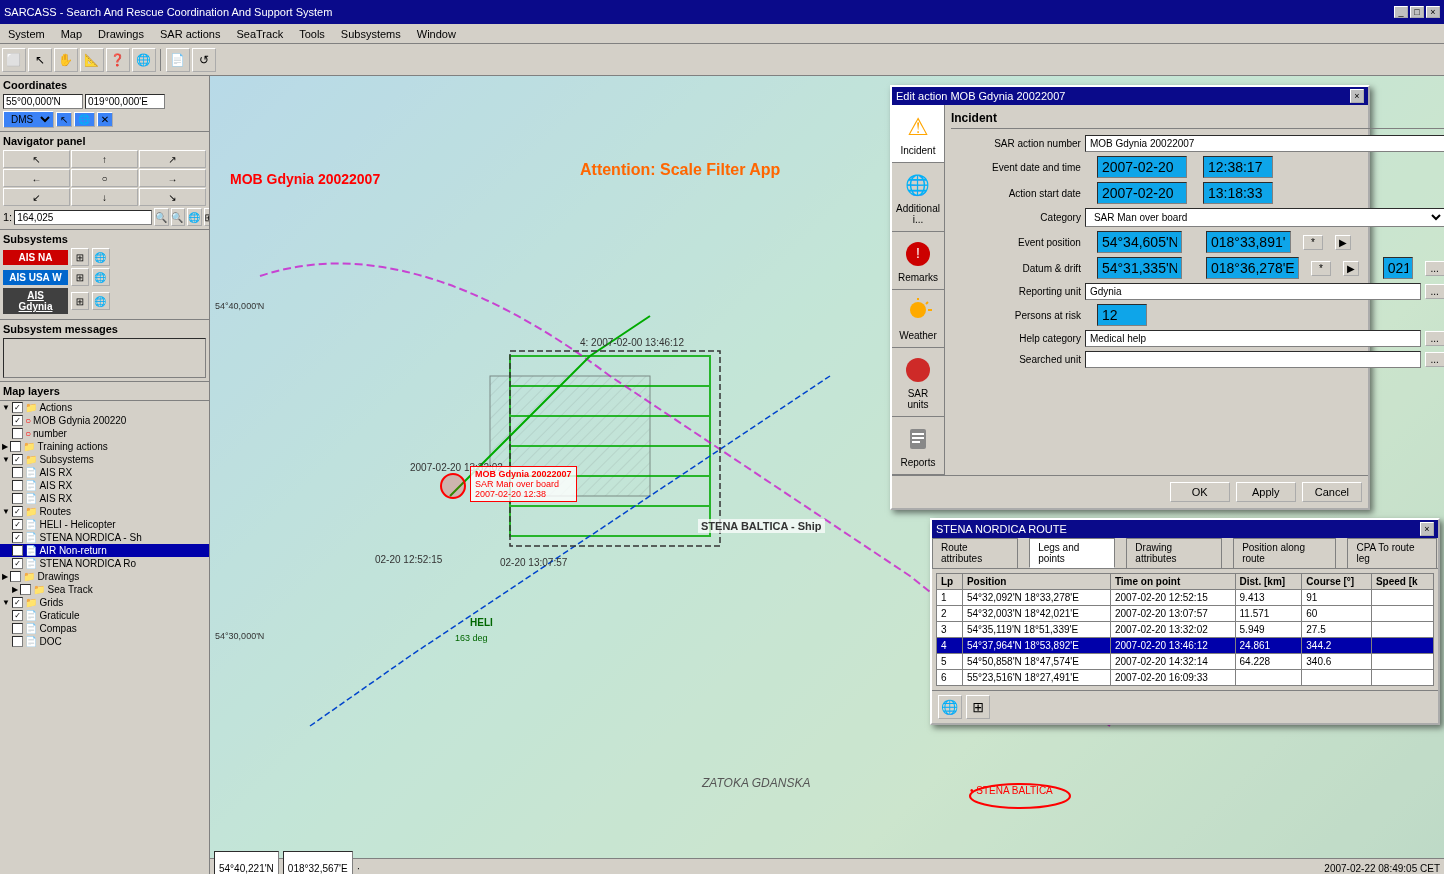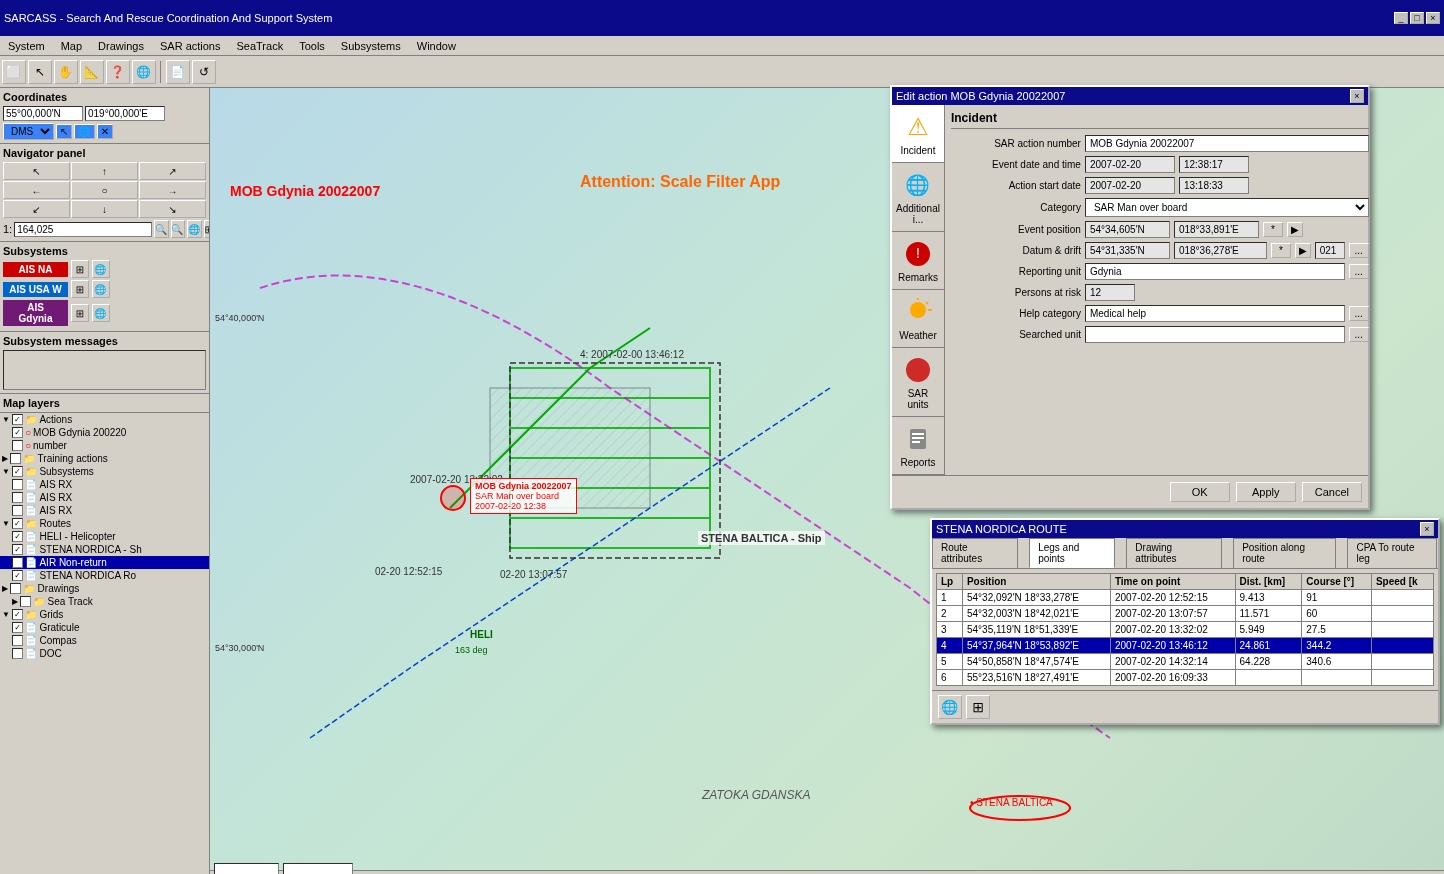--- a/index.html
+++ b/index.html
@@ -1,19 +1,19 @@
 <!DOCTYPE html>
 <html><head>
   <meta charset="utf-8">
   <style>
     * { margin: 0; padding: 0; box-sizing: border-box; }
     body { font-family: 'Arial', sans-serif; font-size: 11px; background: #d4e8c2; overflow: hidden; width: 1444px; height: 874px; position: relative; }
     
     
-    #titlebar { background: #0a0a8a; color: white; padding: 2px 4px; font-size: 11px; display: flex; justify-content: space-between; align-items: center; height: 36px; }
+    #titlebar { background: #0a0a8a; color: white; padding: 2px 4px; font-size: 11px; display: flex; justify-content: space-between; align-items: center; height: 24px; }
     #titlebar-controls { display: flex; gap: 2px; }
     #titlebar-controls span { background: #c0c0c0; color: black; width: 14px; height: 12px; display: inline-flex; align-items: center; justify-content: center; font-size: 9px; cursor: pointer; border: 1px outset #fff; }
     
     
     #menubar { background: #d4d0c8; border-bottom: 1px solid #808080; display: flex; gap: 0; height: 20px; align-items: center; }
     .menu-item { padding: 2px 8px; cursor: pointer; font-size: 11px; }
     
     
     #toolbar { background: #d4d0c8; border-bottom: 1px solid #808080; display: flex; align-items: center; gap: 2px; padding: 2px; height: 32px; }
     .toolbar-btn { background: #d4d0c8; border: 1px outset #fff; width: 24px; height: 24px; display: inline-flex; align-items: center; justify-content: center; cursor: pointer; font-size: 12px; }
@@ -37,21 +37,21 @@
     .nav-controls { display: grid; grid-template-columns: repeat(3, 1fr); gap: 1px; margin-top: 2px; }
     .nav-btn { background: #d4d0c8; border: 1px outset #fff; height: 18px; display: flex; align-items: center; justify-content: center; cursor: pointer; font-size: 10px; }
     .scale-row { display: flex; align-items: center; gap: 2px; margin-top: 2px; }
     .scale-input { flex: 1; border: 1px inset #808080; background: white; padding: 1px 2px; font-size: 10px; }
     
     
     .subsystem-row { display: flex; align-items: center; gap: 3px; margin-bottom: 2px; }
     .ais-btn { color: white; border: none; padding: 2px 6px; font-size: 10px; font-weight: bold; cursor: pointer; width: 65px; }
     .ais-na { background: #cc0000; }
     .ais-usa { background: #0066cc; }
-    .ais-gdynia { background: #701a75; }
+    .ais-gdynia { background: #404040; text-decoration: underline; }
     .subsys-icon { width: 18px; height: 18px; background: #d4d0c8; border: 1px outset #fff; display: inline-flex; align-items: center; justify-content: center; cursor: pointer; font-size: 10px; }
     
     
     #map-layers { flex: 1; overflow-y: auto; }
     .layer-item { display: flex; align-items: center; gap: 2px; padding: 1px 2px; font-size: 10px; cursor: pointer; }
     .layer-item.selected { background: #0000aa; color: white; }
     .checkbox { width: 11px; height: 11px; border: 1px inset #808080; background: white; display: inline-flex; align-items: center; justify-content: center; font-size: 8px; }
     .checkbox.checked::after { content: '✓'; }
     .indent1 { padding-left: 12px; }
     
@@ -82,25 +82,25 @@
     .sidebar-tab { padding: 6px 4px; text-align: center; cursor: pointer; font-size: 10px; border-bottom: 1px solid #808080; display: flex; flex-direction: column; align-items: center; gap: 2px; }
     .sidebar-tab.active { background: white; }
     .tab-icon { width: 32px; height: 32px; display: flex; align-items: center; justify-content: center; }
     
     
     .dialog-form { flex: 1; padding: 6px; }
     .form-title { font-weight: bold; font-size: 12px; margin-bottom: 6px; border-bottom: 1px solid #808080; padding-bottom: 3px; }
     .form-row { display: flex; align-items: center; margin-bottom: 4px; gap: 4px; }
     .form-label { width: 130px; font-size: 10px; text-align: right; flex-shrink: 0; }
     .form-input { border: 1px inset #808080; background: white; padding: 2px 4px; font-size: 10px; flex: 1; }
-    .form-input-short { border: 1px inset #808080; background: #e5e5e5; padding: 2px 4px; font-size: 10px; width: 80px; }
+    .form-input-short { border: 1px inset #808080; background: #0ea5e9; padding: 2px 4px; font-size: 14px; width: 80px; margin-left: 12px; }
     .form-select { border: 1px inset #808080; background: white; padding: 2px 4px; font-size: 10px; flex: 1; }
     .form-btn-dots { background: #d4d0c8; border: 1px outset #fff; padding: 1px 4px; cursor: pointer; font-size: 10px; min-width: 20px; }
     .form-btn-arrow { background: #d4d0c8; border: 1px outset #fff; padding: 1px 3px; cursor: pointer; font-size: 10px; }
-    .pos-inputs { display: flex; gap: 4px; align-items: center; }
+    .pos-inputs { display: flex; gap: 12px; align-items: center; }
     
     
     .dialog-buttons { padding: 6px; display: flex; justify-content: flex-end; gap: 6px; border-top: 1px solid #808080; }
     .dialog-btn { background: #d4d0c8; border: 1px outset #fff; padding: 3px 12px; cursor: pointer; font-size: 11px; min-width: 60px; }
     
     
     #stena-dialog { position: absolute; top: 518px; left: 930px; width: 510px; background: #d4d0c8; border: 2px outset #fff; z-index: 100; box-shadow: 3px 3px 6px rgba(0,0,0,0.5); }
     .stena-tabs { display: flex; border-bottom: 1px solid #808080; gap: 10px; }
     .stena-tab { padding: 3px 8px; font-size: 10px; cursor: pointer; border: 1px solid #808080; border-bottom: none; background: #d4d0c8; margin-right: 1px; }
     .stena-tab.active { background: white; border-bottom: 1px solid white; }

